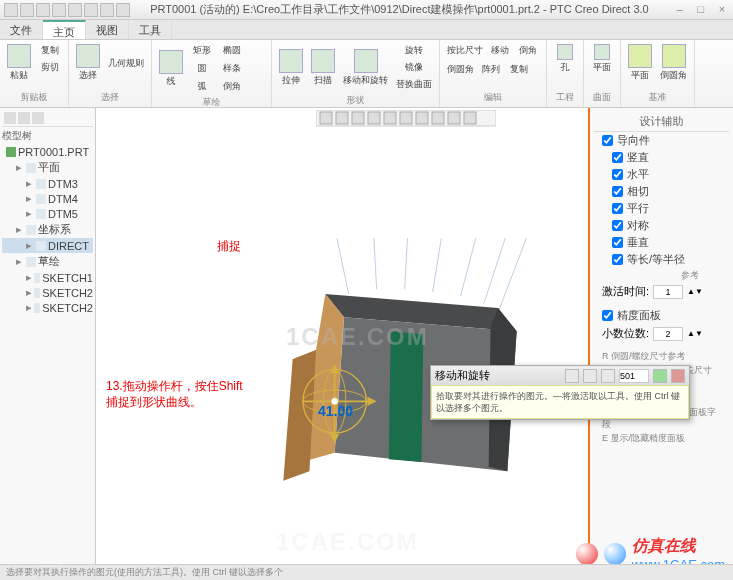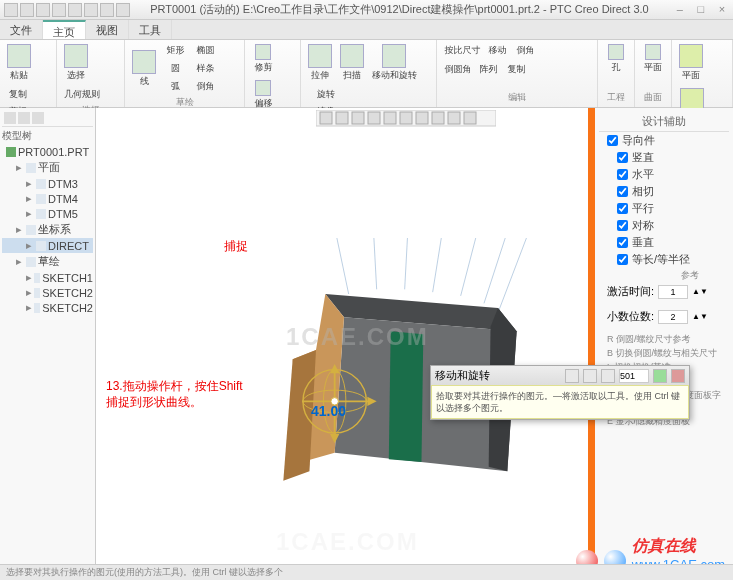--- a/index.html
+++ b/index.html
@@ -23,37 +23,37 @@
 .main { display:flex; height:470px; }
 .treepane { width:96px; background:#f8f8f8; border-right:1px solid #ccc; padding:2px; }
 .treehead { display:flex; gap:2px; padding:2px; border-bottom:1px solid #ddd; }
 .treehead span { width:12px; height:12px; background:#ddd; display:inline-block; }
 .treelabel { font-size:10px; color:#666; padding:2px 0; }
 .treeitem { padding:1px 0 1px 4px; font-size:9px; color:#444; display:flex; align-items:center; gap:2px; white-space:nowrap; }
 .treeitem .exp { width:8px; color:#888; }
 .treeitem .ic { width:10px; height:10px; background:#e0e8f0; display:inline-block; }
 .canvas { flex:1; background:#fff; position:relative; overflow:hidden; }
 .model { position:absolute; left:130px; top:130px; width:320px; height:280px; }
-.rightpane { width:145px; background:#f8f8f8; border-left:7px solid #f97316; padding:4px; font-size:10px; }
+.rightpane { width:145px; background:#f8f8f8; border-left:2px solid #f97316; padding:4px; font-size:10px; }
 .rphead { color:#666; padding:2px 0; border-bottom:1px solid #ddd; text-align:center; }
 .chk { display:flex; align-items:center; gap:4px; padding:1px 0 1px 8px; color:#444; }
 .chk input { width:11px; height:11px; }
 .rpsection { margin-top:6px; }
 .rptxt { font-size:9px; color:#888; padding:1px 8px; line-height:12px; }
 .numbox { display:flex; align-items:center; gap:4px; padding:2px 8px; }
 .numbox input { width:30px; height:14px; font-size:9px; border:1px solid #ccc; text-align:center; }
 .floatpanel { position:absolute; left:430px; top:365px; width:260px; background:#f4f4f4; border:1px solid #aaa; box-shadow:2px 2px 6px rgba(0,0,0,.3); }
 .floatpanel .fphead { background:linear-gradient(#eee,#ddd); padding:2px 4px; font-size:10px; display:flex; align-items:center; gap:4px; }
 .floatpanel .fphead .sp { flex:1; }
 .floatpanel .fphead span.b { width:14px; height:14px; background:#e8e8e8; border:1px solid #bbb; display:inline-block; }
 .floatpanel .fpbody { padding:4px; font-size:9px; color:#555; background:#fffff0; border:1px solid #e0e090; margin:0; line-height:12px; }
 .anno { position:absolute; color:#e00; font-size:12px; line-height:16px; }
-.dim { position:absolute; color:#06c; font-size:14px; font-weight:bold; }
+.dim { position:absolute; color:#06c; font-size:14px; font-weight:bold;margin-left:7px; }
 .watermark { position:absolute; color:rgba(180,180,180,.4); font-size:24px; font-weight:bold; letter-spacing:2px; }
-.logo { position:absolute; right:8px; bottom:8px; display:flex; align-items:flex-end; gap:6px; }
+.logo { position:absolute; right:8px; bottom:8px; display:flex; align-items:center; gap:6px; }
 .logo .ball { width:22px; height:22px; border-radius:50%; }
 .logo .t1 { color:#e33; font-size:16px; font-weight:bold; font-style:italic; }
 .logo .t2 { color:#39f; font-size:13px; }
 .statusbar { position:absolute; bottom:0; left:0; right:0; height:16px; background:#e8e8e8; border-top:1px solid #ccc; font-size:9px; color:#888; padding:1px 6px; }
 svg { position:absolute; }
 </style>
 </head>
 <body>
 
 <div class="titlebar">
@@ -138,33 +138,20 @@
           </div>
         <div class="rbtn">
             <span class="lbl">倒角</span>
           </div>
       </div>
     </div>
     <div class="gname">草绘</div>
   </div>
   <div class="rgroup">
     <div class="ctls">
-      <div class="rbtn">
-          <div class="ico"></div>
-          <div class="lbl">修剪</div>
-        </div>
-      <div class="rbtn">
-          <div class="ico"></div>
-          <div class="lbl">偏移</div>
-        </div>
-    </div>
-    <div class="gname">编辑草绘</div>
-  </div>
-  <div class="rgroup">
-    <div class="ctls">
       <div class="rbtn big">
           <div class="ico"></div>
           <div class="lbl">拉伸</div>
         </div>
       <div class="rbtn big">
           <div class="ico"></div>
           <div class="lbl">扫描</div>
         </div>
       <div class="rbtn big">
           <div class="ico"></div>
@@ -178,21 +165,21 @@
             <span class="lbl">镜像</span>
           </div>
         <div class="rbtn">
             <span class="lbl">替换曲面</span>
           </div>
       </div>
     </div>
     <div class="gname">形状</div>
   </div>
   <div class="rgroup">
-    <div class="ctls" style="flex-direction:row">
+    <div class="ctls" style="flex-direction:column">
       <div style="display:flex">
         <div class="rbtn">
             <span class="lbl">按比尺寸</span>
           </div>
         <div class="rbtn">
             <span class="lbl">移动</span>
           </div>
         <div class="rbtn">
             <span class="lbl">倒角</span>
           </div>
@@ -357,21 +344,21 @@
       <ellipse cx="105" cy="175" rx="12" ry="34" fill="none" stroke="#d4b040"></ellipse>
       <line x1="105" y1="140" x2="105" y2="215" stroke="#d4b040" stroke-width="2"></line>
       <polygon points="105,135 100,145 110,145" fill="#d4b040"></polygon>
       <polygon points="105,220 100,210 110,210" fill="#d4b040"></polygon>
       <line x1="70" y1="175" x2="145" y2="175" stroke="#d4b040" stroke-width="2"></line>
       <polygon points="150,175 140,170 140,180" fill="#d4b040"></polygon>
       <circle cx="105" cy="175" r="4" fill="#fff" stroke="#d4b040"></circle>
     </svg>
     <div class="watermark" style="left:190px;top:215px">1CAE.COM</div>
     <div class="watermark" style="left:180px;top:420px;opacity:.25">1CAE.COM</div>
-    <div class="anno" style="left:128px;top:130px">捕捉</div>
+    <div class="anno" style="left:121px;top:130px">捕捉</div>
     <div class="anno" style="left:10px;top:270px;white-space:pre">13.拖动操作杆，按住Shift
 捕捉到形状曲线。</div>
     <div class="dim" style="left:215px;top:295px">41.00</div>
   </div>
 
   <div class="rightpane">
     <div class="rphead">设计辅助</div>
     <div class="chk">
         <input type="checkbox" checked="" style="">
         <span>导向件</span>
@@ -406,20 +393,24 @@
           <span>等长/等半径</span>
         </div>
       </div>
     <div class="rptxt" style="text-align:right;padding-right:30px">参考</div>
     <div class="numbox">
       <span>激活时间:</span>
       <input value="1" style="">
       <span style="font-size:8px">▲▼</span>
     </div>
     <div class="rpsection">
+      <div class="chk">
+          <input type="checkbox" checked="" style="">
+          <span>精度面板</span>
+        </div>
       <div class="numbox">
         <span>小数位数:</span>
         <input value="2" style="">
         <span style="font-size:8px">▲▼</span>
       </div>
     </div>
     <div class="rpsection" id="rphelp">
         <div class="rptxt">R 倒圆/螺纹尺寸参考</div>
         <div class="rptxt">B 切换倒圆/螺纹与相关尺寸</div>
         <div class="rptxt">L 切换切换/基准</div>

